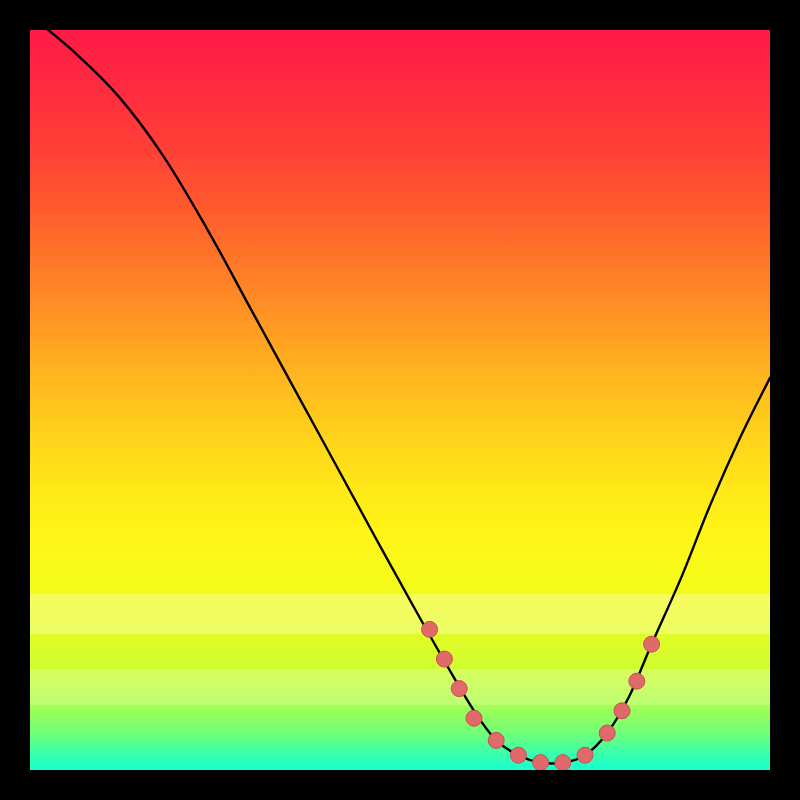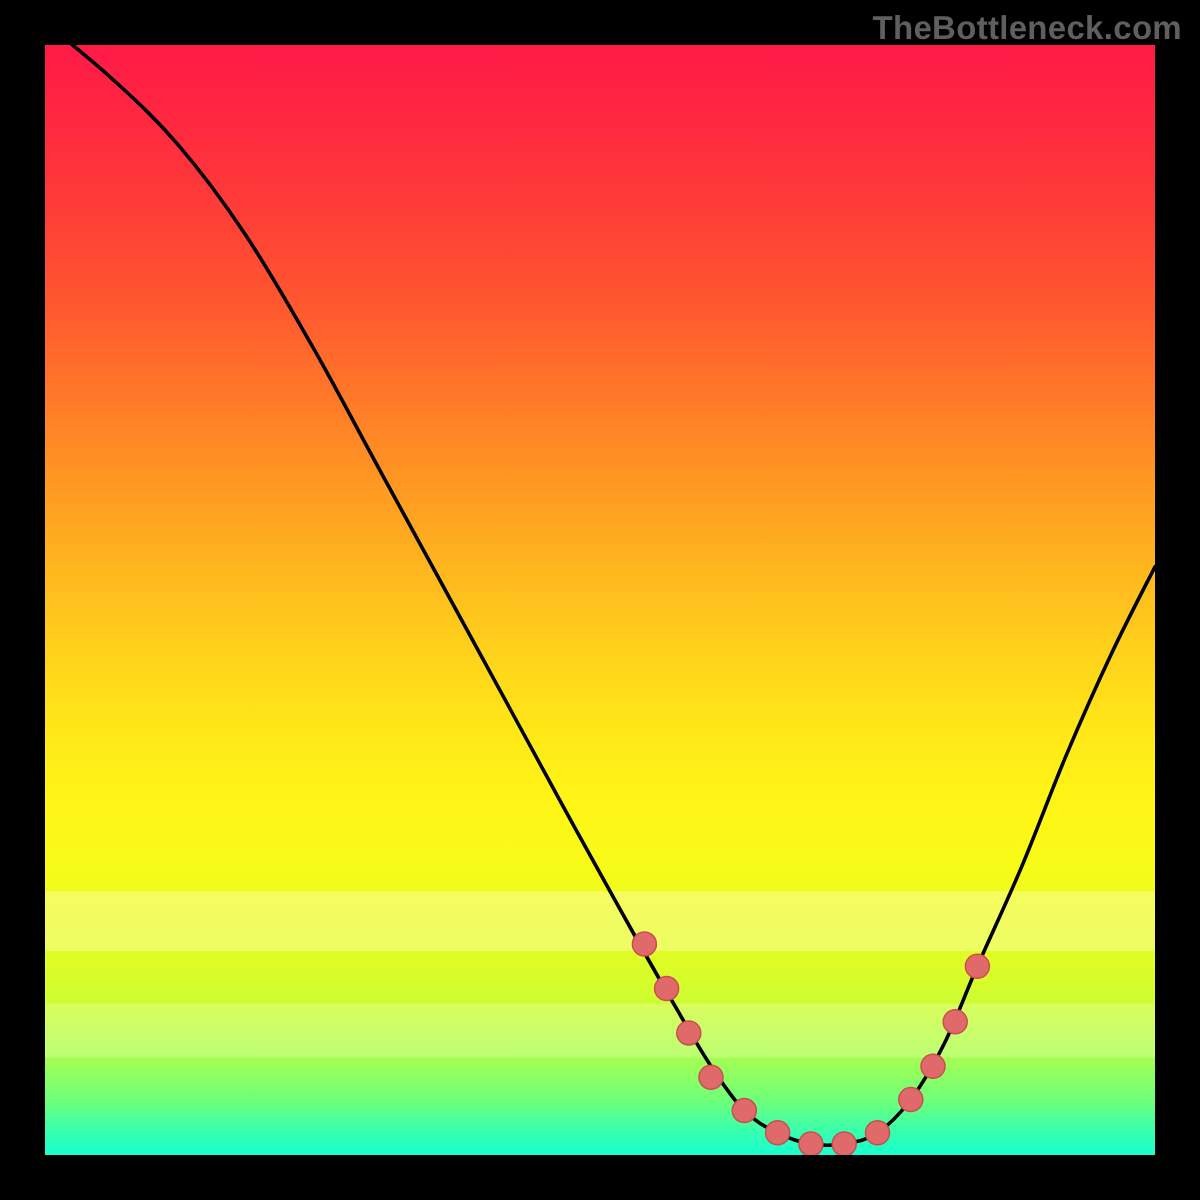--- a/index.html
+++ b/index.html
@@ -94,15 +94,14 @@
           <circle cx="532.8" cy="732.6" r="8" fill="#e06a6a" stroke="#c94f4f" stroke-width="1"></circle>
           <circle cx="555" cy="725.2" r="8" fill="#e06a6a" stroke="#c94f4f" stroke-width="1"></circle>
           <circle cx="577.2" cy="703" r="8" fill="#e06a6a" stroke="#c94f4f" stroke-width="1"></circle>
           <circle cx="592" cy="680.8" r="8" fill="#e06a6a" stroke="#c94f4f" stroke-width="1"></circle>
           <circle cx="606.8" cy="651.2" r="8" fill="#e06a6a" stroke="#c94f4f" stroke-width="1"></circle>
           <circle cx="621.6" cy="614.2" r="8" fill="#e06a6a" stroke="#c94f4f" stroke-width="1"></circle>
         </g>
     </svg>
   </div>
 
-  <div class="watermark">TheBottleneck.com</div>
 
 </div>
 
 </body></html>

